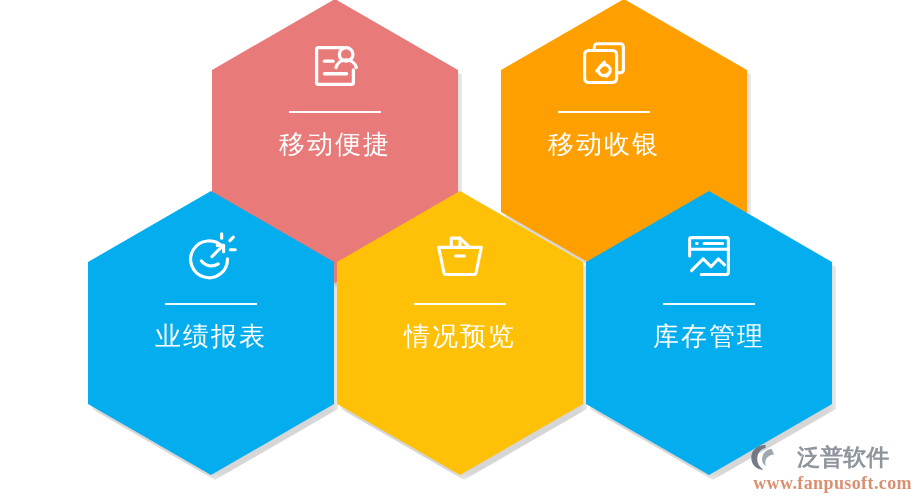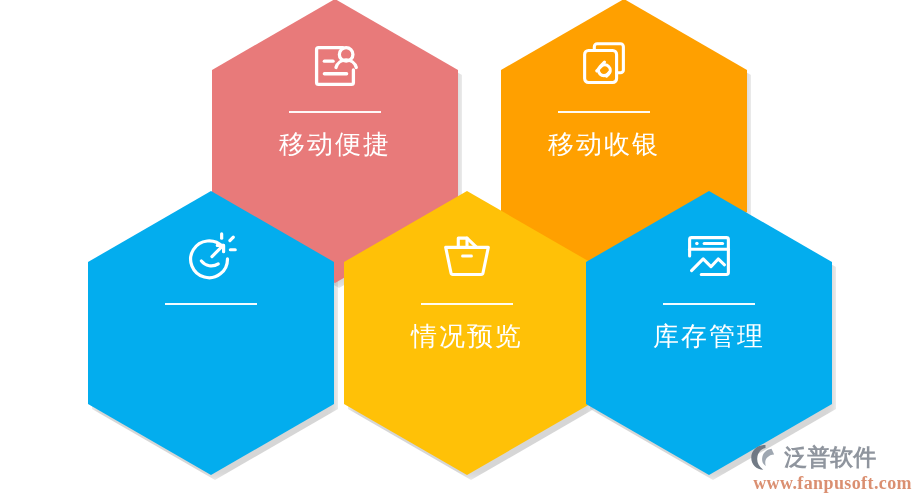--- a/index.html
+++ b/index.html
@@ -87,38 +87,38 @@
     letter-spacing: 2px;
     line-height: 1;
     white-space: nowrap;
     font-weight: 400;
   }
 
   
   .pos-0 { left: 212px; top: -1px; }
   .pos-1 { left: 461px; top: -1px; padding-left: 40px; }
   .pos-2 { left:  88px; top: 191px; }
-  .pos-3 { left: 344px; top: 191px; }
+  .pos-3 { left: 337px; top: 191px; }
   .pos-4 { left: 586px; top: 191px; }
 
   
   #watermark {
     position: absolute;
     right: 8px;
     bottom: 6px;
     display: flex;
     flex-direction: column;
     align-items: flex-start;
     z-index: 5;
     opacity: .95;
   }
   .wm-top {
     display: flex;
     align-items: center;
-    gap: 5px;
+    gap: 18px;
   }
   .wm-mark { width: 30px; height: 30px; display: block; }
   .wm-name {
     font-size: 23px;
     color: #8a9099;
     letter-spacing: 0px;
     line-height: 1;
     font-weight: 700;
   }
   .wm-url {
@@ -180,20 +180,21 @@
           <path d="M44 20.5 a19 19 0 1 0 5 12.5"></path>
           <path d="M22 35 a13 13 0 0 0 17.5 3"></path>
           <path d="M33 30.5 L44.5 19"></path>
           <path d="M38.5 19 H45 v6.5"></path>
           <line x1="51.5" y1="14" x2="55" y2="10.5"></line>
           <line x1="52" y1="23.5" x2="57" y2="23.5"></line>
           <line x1="43" y1="11.5" x2="43" y2="7"></line>
         </svg>
       </div>
       <div class="hex-divider"></div>
+      <div class="hex-label">业绩报表</div>
     </div>
   </div>
 
   <div class="hex-wrap pos-3">
     <div class="hex-shadow"></div>
     <div class="hex hex-body" style="background:#FFC107"></div>
     <div class="hex-content">
       <div class="hex-icon">
         <svg viewBox="0 0 64 64" fill="none" stroke="#ffffff" stroke-width="3.2" stroke-linecap="round" stroke-linejoin="round">
           <path d="M10 21 H54 L48.5 47.5 a2 2 0 0 1 -2 1.6 H17.5 a2 2 0 0 1 -2 -1.6 Z"></path>

